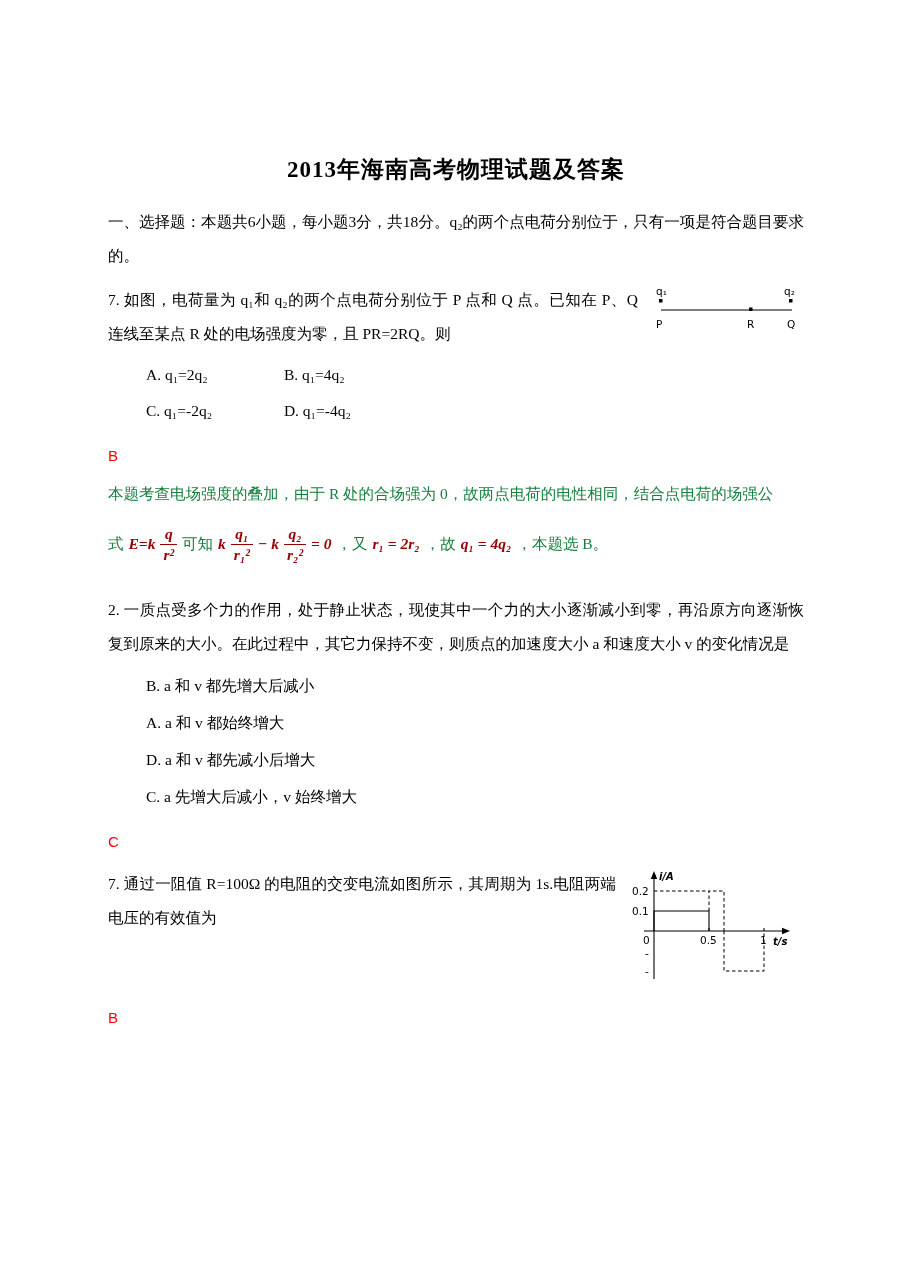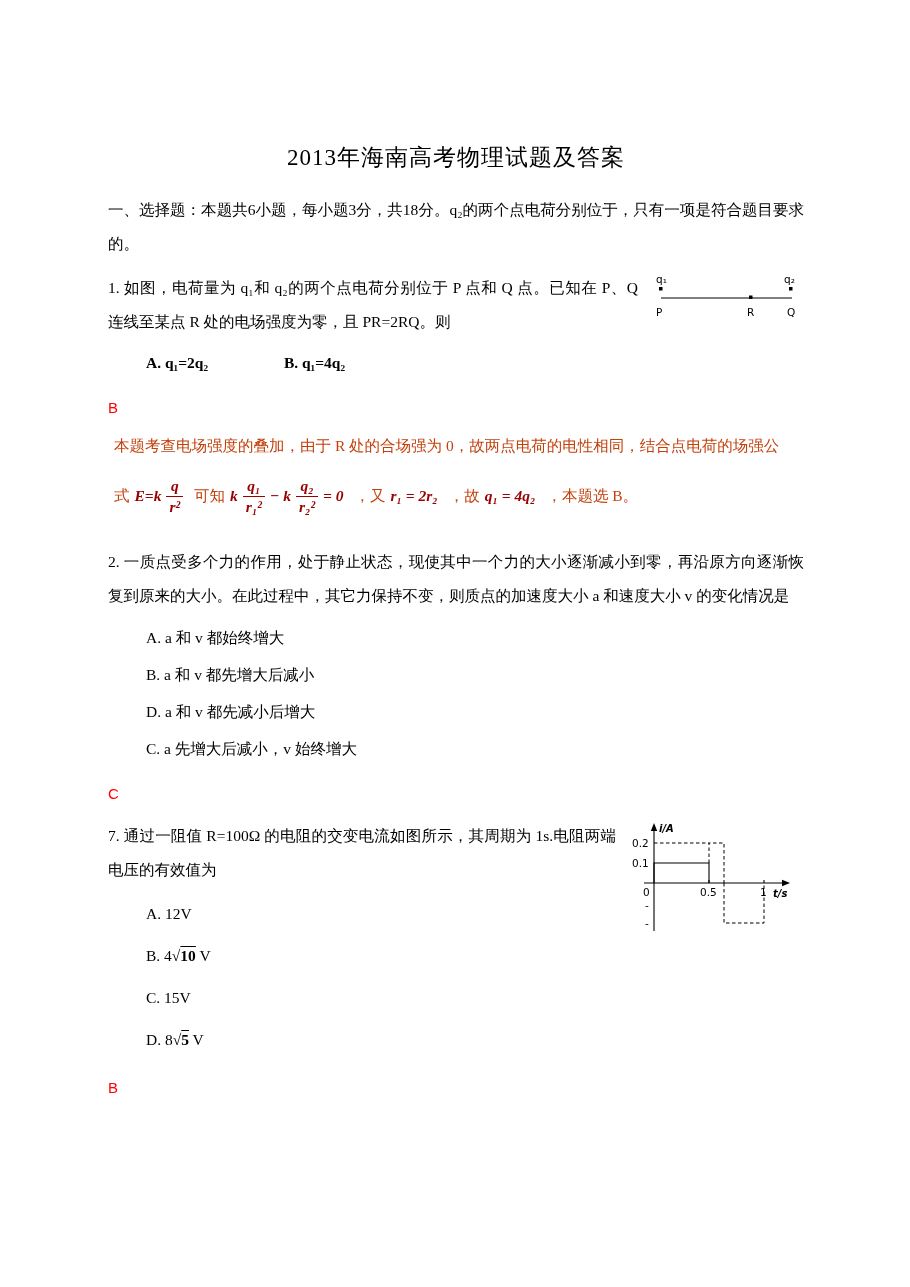--- a/index.html
+++ b/index.html
@@ -3,27 +3,27 @@
 <meta charset="utf-8">
 <style>
   * { box-sizing: border-box; }
   html, body { margin: 0; padding: 0; }
   body {
     width: 910px; height: 1287px; background: #ffffff; color: #000000;
     font-family: "Liberation Serif", "DejaVu Serif", serif;
     font-size: 15.5px; overflow: hidden;
   }
   .page { padding: 142px 106px 30px 108px; }
-  .title { font-size: 23px; font-weight: normal; text-align: center; margin: 0 0 20px 0; letter-spacing: 1px; }
+  .title { font-size: 23px; font-weight: bold; text-align: center; margin: 12px 0 20px 0; letter-spacing: 1px; }
   .para { line-height: 34px; margin: 6px 0; text-align: justify; }
-  .red { color: #c2410c; margin-left: 6px; }
+  .red { color: #15803d; }
   .answer { color: #ff0000; line-height: 30px; margin: 12px 0 6px 0; font-family: "Liberation Sans", sans-serif; font-size: 15px; }
   .question { margin-top: 10px; }
   .options { padding-left: 38px; }
-  .opt-row { line-height: 36px; white-space: nowrap; font-weight: bold; }
+  .opt-row { line-height: 36px; white-space: nowrap; }
   .opt-row .opt { display: inline-block; min-width: 112px; margin-right: 22px; }
   .opt-line { line-height: 37px; }
   .opt-line-lg { line-height: 42px; }
   .clear { clear: both; }
   .fig-q1 { float: right; width: 152px; height: 50px; margin: 2px 0 4px 14px; }
   .fig-q3 { float: right; width: 178px; height: 120px; margin: 0 0 4px 10px; }
   svg { overflow: visible; }
   svg text { font-family: "DejaVu Sans", sans-serif; font-size: 10.5px; fill: #000; }
   svg .axis-label { font-weight: bold; font-style: italic; font-size: 10px; }
   svg line, svg path, svg polyline { stroke: #000; fill: none; stroke-width: 1.1; }
@@ -53,26 +53,30 @@
       <text x="132" y="10">q₂</text>
       <rect class="dot" x="7" y="14" width="3.5" height="3.5"></rect>
       <rect class="dot" x="137" y="14" width="3.5" height="3.5"></rect>
       <line x1="9" y1="25" x2="140" y2="25"></line>
       <rect class="dot" x="97" y="22.5" width="3.5" height="3.5"></rect>
       <text x="4" y="43">P</text>
       <text x="95" y="43">R</text>
       <text x="135" y="43">Q</text>
     </svg>
 
-    <p class="para">1. 如图，电荷量为 q₁和 q₂的两个点电荷分别位于 P 点和 Q 点。已知在 P、Q 连线至某点 R 处的电场强度为零，且 PR=2RQ。则</p>
+    <p class="para">7. 如图，电荷量为 q₁和 q₂的两个点电荷分别位于 P 点和 Q 点。已知在 P、Q 连线至某点 R 处的电场强度为零，且 PR=2RQ。则</p>
 
     <div class="options">
       <div class="opt-row">
         <span class="opt">A. q₁=2q₂</span>
         <span class="opt">B. q₁=4q₂</span>
+      </div>
+      <div class="opt-row">
+        <span class="opt">C. q₁=-2q₂</span>
+        <span class="opt">D. q₁=-4q₂</span>
       </div>
     </div>
 
     <div class="answer">B</div>
 
     <p class="para red">本题考查电场强度的叠加，由于 R 处的合场强为 0，故两点电荷的电性相同，结合点电荷的场强公</p>
 
     <p class="para formula-line">
       <span class="red">式</span>
       <span class="math">E=k</span>
@@ -97,22 +101,22 @@
       <span class="red">，故</span>
       <span class="math">q₁ = 4q₂</span>
       <span class="red">，本题选 B。</span>
     </p>
     <div class="clear"></div>
   </section>
 
   <section class="question">
     <p class="para">2. 一质点受多个力的作用，处于静止状态，现使其中一个力的大小逐渐减小到零，再沿原方向逐渐恢复到原来的大小。在此过程中，其它力保持不变，则质点的加速度大小 a 和速度大小 v 的变化情况是</p>
     <div class="options">
+      <div class="opt-line">B. a 和 v 都先增大后减小</div>
       <div class="opt-line">A. a 和 v 都始终增大</div>
-      <div class="opt-line">B. a 和 v 都先增大后减小</div>
       <div class="opt-line">D. a 和 v 都先减小后增大</div>
       <div class="opt-line">C. a 先增大后减小，v 始终增大</div>
     </div>
     <div class="answer">C</div>
   </section>
 
   <section class="question">
     <svg class="fig-q3" viewBox="0 0 178 120">
 
       <line x1="28" y1="112" x2="28" y2="8"></line>
@@ -138,24 +142,18 @@
 
       <line class="dashed" x1="28" y1="24" x2="83" y2="24"></line>
 
       <polyline class="dashed" points="83,44 83,24 98,24 98,64"></polyline>
 
       <polyline class="dashed" points="98,64 98,104 138,104 138,64"></polyline>
     </svg>
 
     <p class="para">7. 通过一阻值 R=100Ω 的电阻的交变电流如图所示，其周期为 1s.电阻两端电压的有效值为</p>
 
-    <div class="options">
-      <div class="opt-line-lg">A. 12V</div>
-      <div class="opt-line-lg"><span>B. 4</span><span class="sqrt">√</span><span class="rad">10</span><span> V</span></div>
-      <div class="opt-line-lg">C. 15V</div>
-      <div class="opt-line-lg"><span>D. 8</span><span class="sqrt">√</span><span class="rad">5</span><span> V</span></div>
-    </div>
     <div class="clear"></div>
 
     <div class="answer">B</div>
   </section>
 
 </div>
 
 </body></html>

